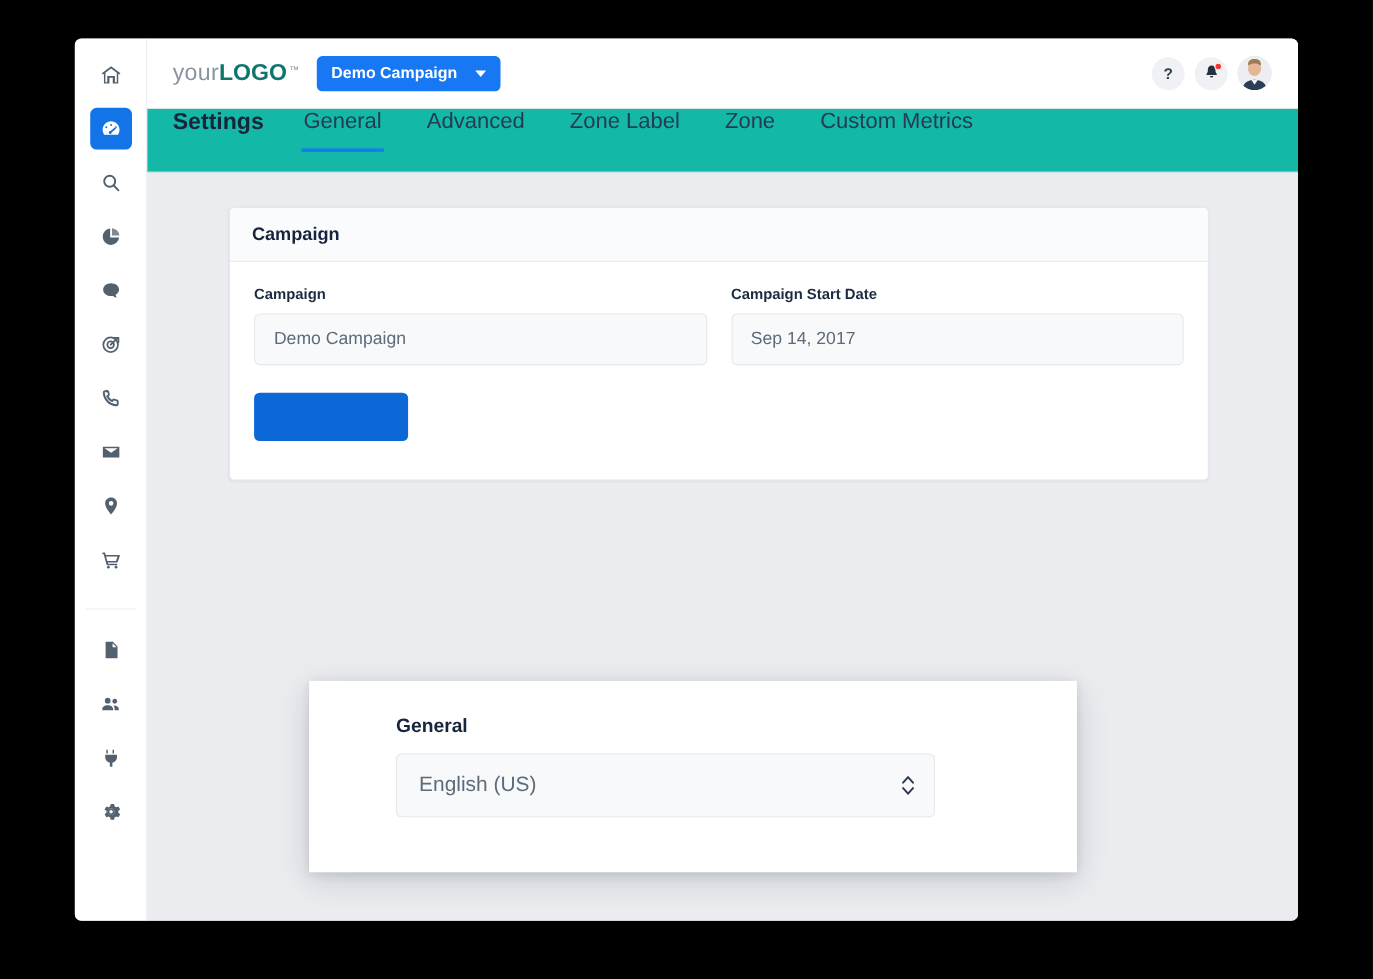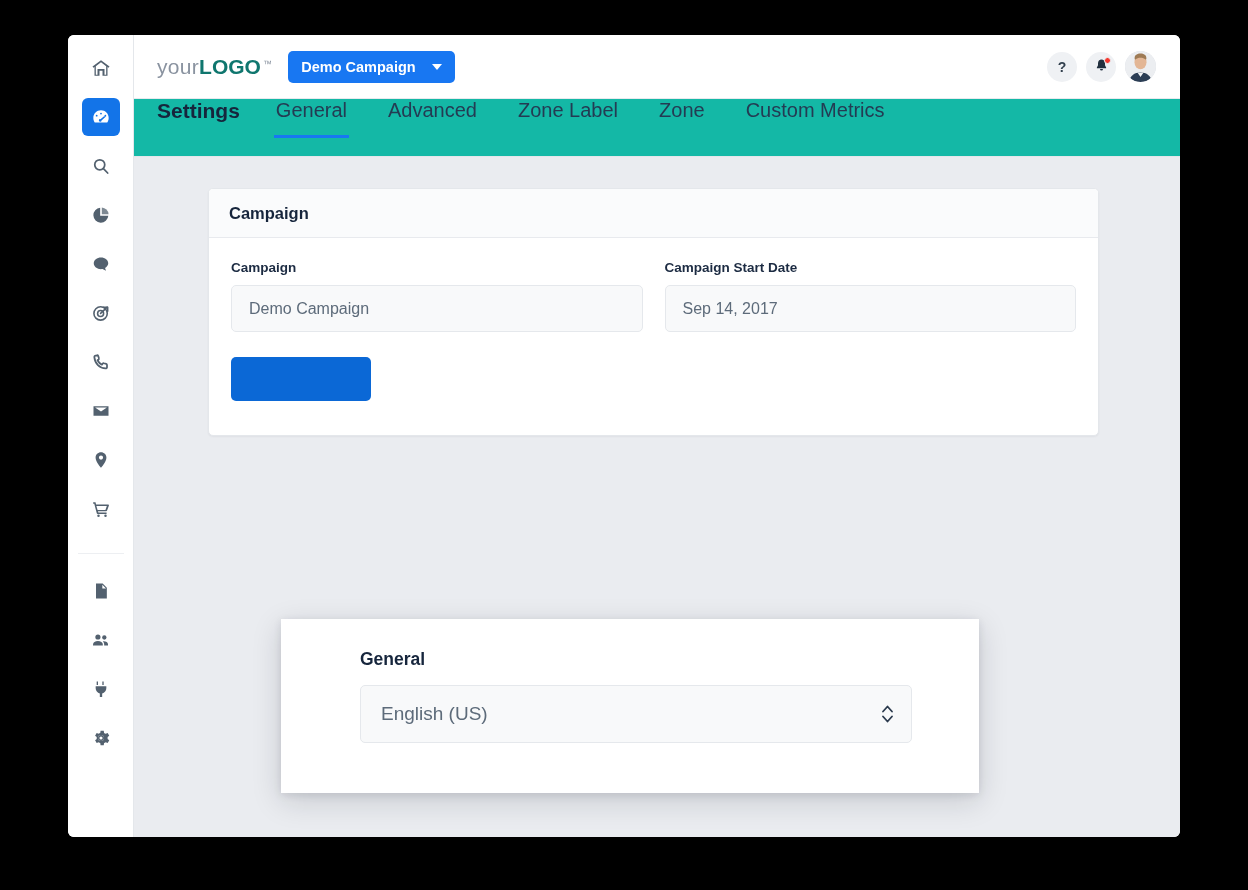--- a/index.html
+++ b/index.html
@@ -259,21 +259,21 @@
     padding: 30px 0 0 79px;
     z-index: 20;
   }
   .overlay-panel .ov-label {
     font-size: 17.5px;
     font-weight: 700;
     color: #16253c;
     margin-bottom: 15px;
   }
   .select-box {
-    width: 552px;
+    width: 490px;
     height: 58px;
     background: #f8f9fa;
     border: 1px solid #e5e8ec;
     border-radius: 5px;
     display: flex;
     align-items: center;
     padding: 0 17px 0 20px;
     font-size: 19px;
     color: #5d6b7a;
     cursor: pointer;

